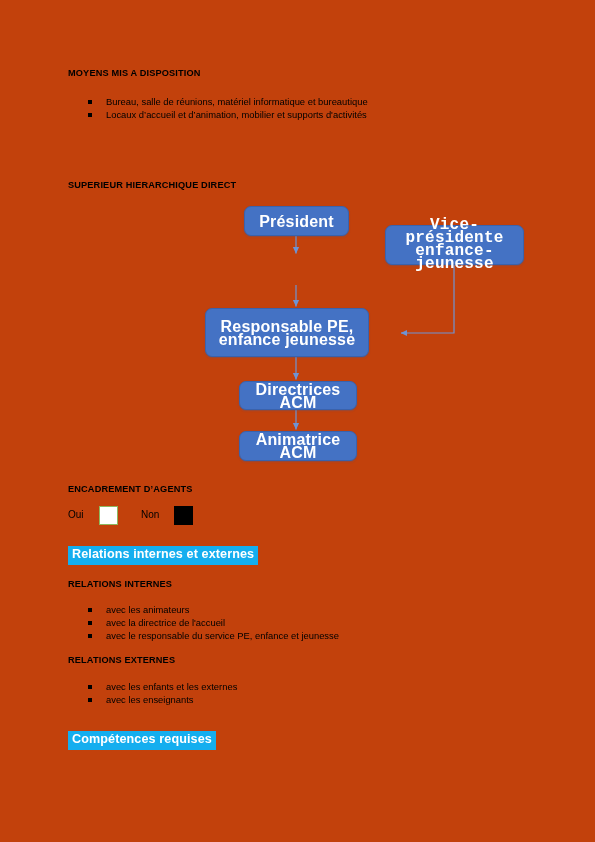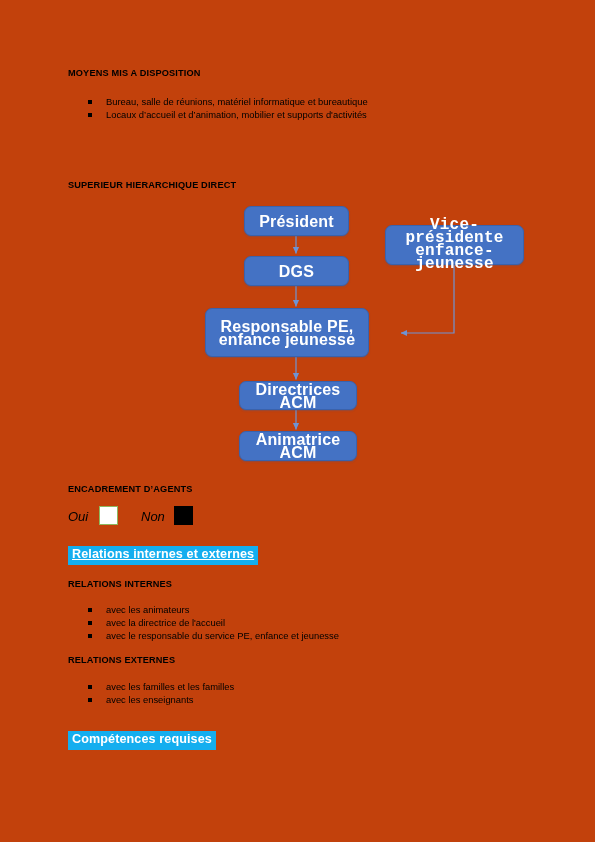--- a/index.html
+++ b/index.html
@@ -90,23 +90,22 @@
     text-align: center;
     line-height: 13px;
     box-sizing: border-box;
     box-shadow: 0 1px 1.5px rgba(60,90,150,0.35);
     padding: 0 5px;
   }
 
   
   .cb-label {
     position: absolute;
-    font-size: 13px;
+    font-size: 10px;
     color: #000;
-    font-style: italic;
   }
   .cb {
     position: absolute;
     box-sizing: border-box;
   }
   .cb-empty {
     border: 1.6px solid #8DB85F;
     background: #ffffff;
   }
   .cb-filled {
@@ -148,39 +147,38 @@
 
     <path d="M454,264 L454,333 L401,333" fill="none" stroke="#6E94D4" stroke-width="1.2" marker-end="url(#ar)"></path>
 
     <line x1="296" y1="357" x2="296" y2="379.5" stroke="#6E94D4" stroke-width="1.2" marker-end="url(#ar)"></line>
 
     <line x1="296" y1="410" x2="296" y2="429.5" stroke="#6E94D4" stroke-width="1.2" marker-end="url(#ar)"></line>
   </svg>
 
   <div class="node" style="left:244px; top:206px; width:105px; height:30px;">Président</div>
 
-  <div class="node" style="left:244px; top:256px; width:105px; height:30px;">DGS</div>
 
   <div class="node" style="left:385px; top:225px; width:139px; height:40px;font-family:Liberation Mono, monospace;">Vice-présidente enfance-jeunesse</div>
 
   <div class="node" style="left:205px; top:308px; width:164px; height:49px;">Responsable PE, enfance jeunesse</div>
 
   <div class="node" style="left:239px; top:381px; width:118px; height:29px;">Directrices ACM</div>
 
   <div class="node" style="left:239px; top:431px; width:118px; height:30px;">Animatrice ACM</div>
 
   <div class="sec-title" style="left:68px; top:484px;">ENCADREMENT D’AGENTS</div>
 
   <div class="cb-label" style="left:68px; top:509px;">Oui</div>
   <div class="cb cb-empty" style="left:99px; top:506px; width:19px; height:19px;"></div>
 
   <div class="cb-label" style="left:141px; top:509px;">Non</div>
   <div class="cb cb-filled" style="left:174px; top:506px; width:19px; height:19px;"></div>
 
-  <div class="hl-heading" style="left:68px; top:546px;text-decoration:underline;">Relations internes et externes</div>
+  <div class="hl-heading" style="left:68px; top:546px;">Relations internes et externes</div>
 
   <div class="sec-title" style="left:68px; top:579px;">RELATIONS INTERNES</div>
 
   <ul class="bullets" style="left:88px; top:603px;">
     <li>
       <span class="bsq"></span>
       <span>avec les animateurs</span>
     </li>
     <li>
       <span class="bsq"></span>
@@ -190,21 +188,21 @@
       <span class="bsq"></span>
       <span>avec le responsable du service PE, enfance et jeunesse</span>
     </li>
   </ul>
 
   <div class="sec-title" style="left:68px; top:655px;">RELATIONS EXTERNES</div>
 
   <ul class="bullets" style="left:88px; top:680px;">
     <li>
       <span class="bsq"></span>
-      <span>avec les familles et les familles</span>
+      <span>avec les enfants et les externes</span>
     </li>
     <li>
       <span class="bsq"></span>
       <span>avec les enseignants</span>
     </li>
   </ul>
 
   <div class="hl-heading" style="left:68px; top:731px;">Compétences requises</div>
 
 </div>

